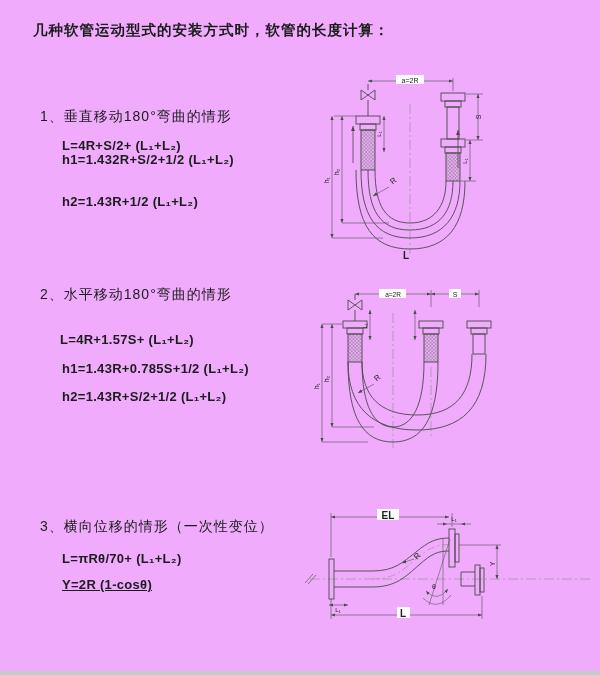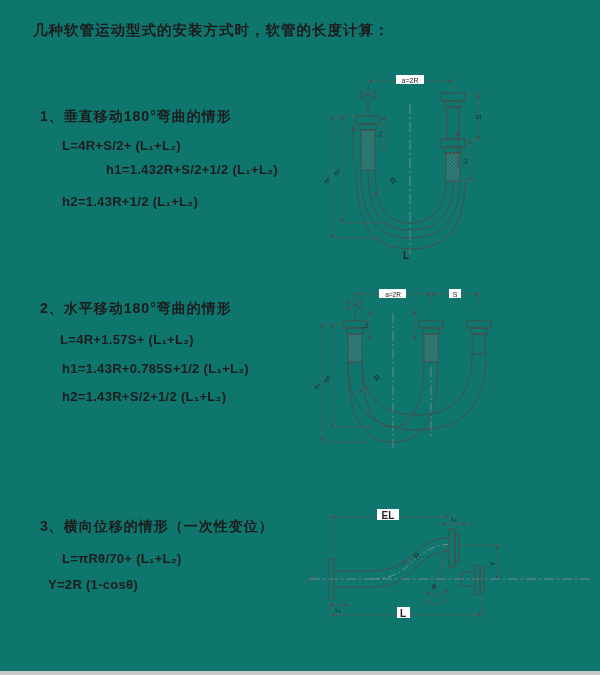--- a/index.html
+++ b/index.html
@@ -1,47 +1,47 @@
 <!DOCTYPE html>
 <html><head>
 <meta charset="utf-8">
 <style>
   html,body{margin:0;padding:0;background:#e8e8e8;}
   .page{
-    position:relative;width:600px;height:675px;background:#0f766e;
+    position:relative;width:600px;height:675px;background:#f0abfc;
     font-family:"Liberation Sans","DejaVu Sans",sans-serif;color:#1c1c1c;
     overflow:hidden;margin:0 auto;
   }
   .title{position:absolute;left:33px;top:21px;font-size:14.5px;font-weight:700;letter-spacing:1px;}
-  .sec-heading{position:absolute;font-size:14px;font-weight:700;letter-spacing:1px;}
+  .sec-heading{position:absolute;font-size:14px;font-weight:400;letter-spacing:1px;}
   .formula{position:absolute;font-size:13px;font-weight:600;letter-spacing:0.3px;white-space:pre;}
   .diagram{position:absolute;}
   .page-edge{position:absolute;left:0;top:671px;width:600px;height:4px;background:#c9c9c9;}
   svg text{font-family:"Liberation Sans","DejaVu Sans",sans-serif;fill:#222;}
 </style>
 </head>
 <body>
 
 <div class="page">
 
   <div class="title">几种软管运动型式的安装方式时，软管的长度计算：</div>
 
   <div class="sec-heading" style="left:40px;top:108px;">1、垂直移动180°弯曲的情形</div>
   <div class="formula" style="left:62px;top:138px;">L=4R+S/2+ (L₁+L₂)</div>
-  <div class="formula" style="left:62px;top:162px;margin-left:44px;">h1=1.432R+S/2+1/2 (L₁+L₂)</div>
+  <div class="formula" style="left:62px;top:152px;">h1=1.432R+S/2+1/2 (L₁+L₂)</div>
   <div class="formula" style="left:62px;top:194px;">h2=1.43R+1/2 (L₁+L₂)</div>
 
-  <div class="sec-heading" style="left:40px;top:300px;">2、水平移动180°弯曲的情形</div>
+  <div class="sec-heading" style="left:40px;top:286px;">2、水平移动180°弯曲的情形</div>
   <div class="formula" style="left:60px;top:332px;">L=4R+1.57S+ (L₁+L₂)</div>
   <div class="formula" style="left:62px;top:361px;">h1=1.43R+0.785S+1/2 (L₁+L₂)</div>
   <div class="formula" style="left:62px;top:389px;">h2=1.43R+S/2+1/2 (L₁+L₂)</div>
 
   <div class="sec-heading" style="left:40px;top:518px;">3、横向位移的情形（一次性变位）</div>
   <div class="formula" style="left:62px;top:551px;">L=πRθ/70+ (L₁+L₂)</div>
-  <div class="formula" style="left:48px;top:577px;">Y=2R (1-cosθ)</div>
+  <div class="formula" style="left:62px;top:577px;text-decoration:underline;">Y=2R (1-cosθ)</div>
 
   <svg class="diagram" style="left:310px;top:68px;" width="280" height="195" viewBox="0 0 280 195">
     <defs>
       <marker id="a1" viewBox="0 0 10 10" refX="9" refY="5" markerWidth="7.5" markerHeight="7.5" orient="auto-start-reverse">
         <path d="M0,1.5 L9,5 L0,8.5 Z" fill="#4a4a4a"></path>
       </marker>
       <pattern id="br1" width="3.5" height="3.5" patternUnits="userSpaceOnUse">
         <path d="M0,3.5 L3.5,0 M0,0 L3.5,3.5" stroke="#7a7a7a" stroke-width="0.5" fill="none"></path>
       </pattern>
     </defs>

